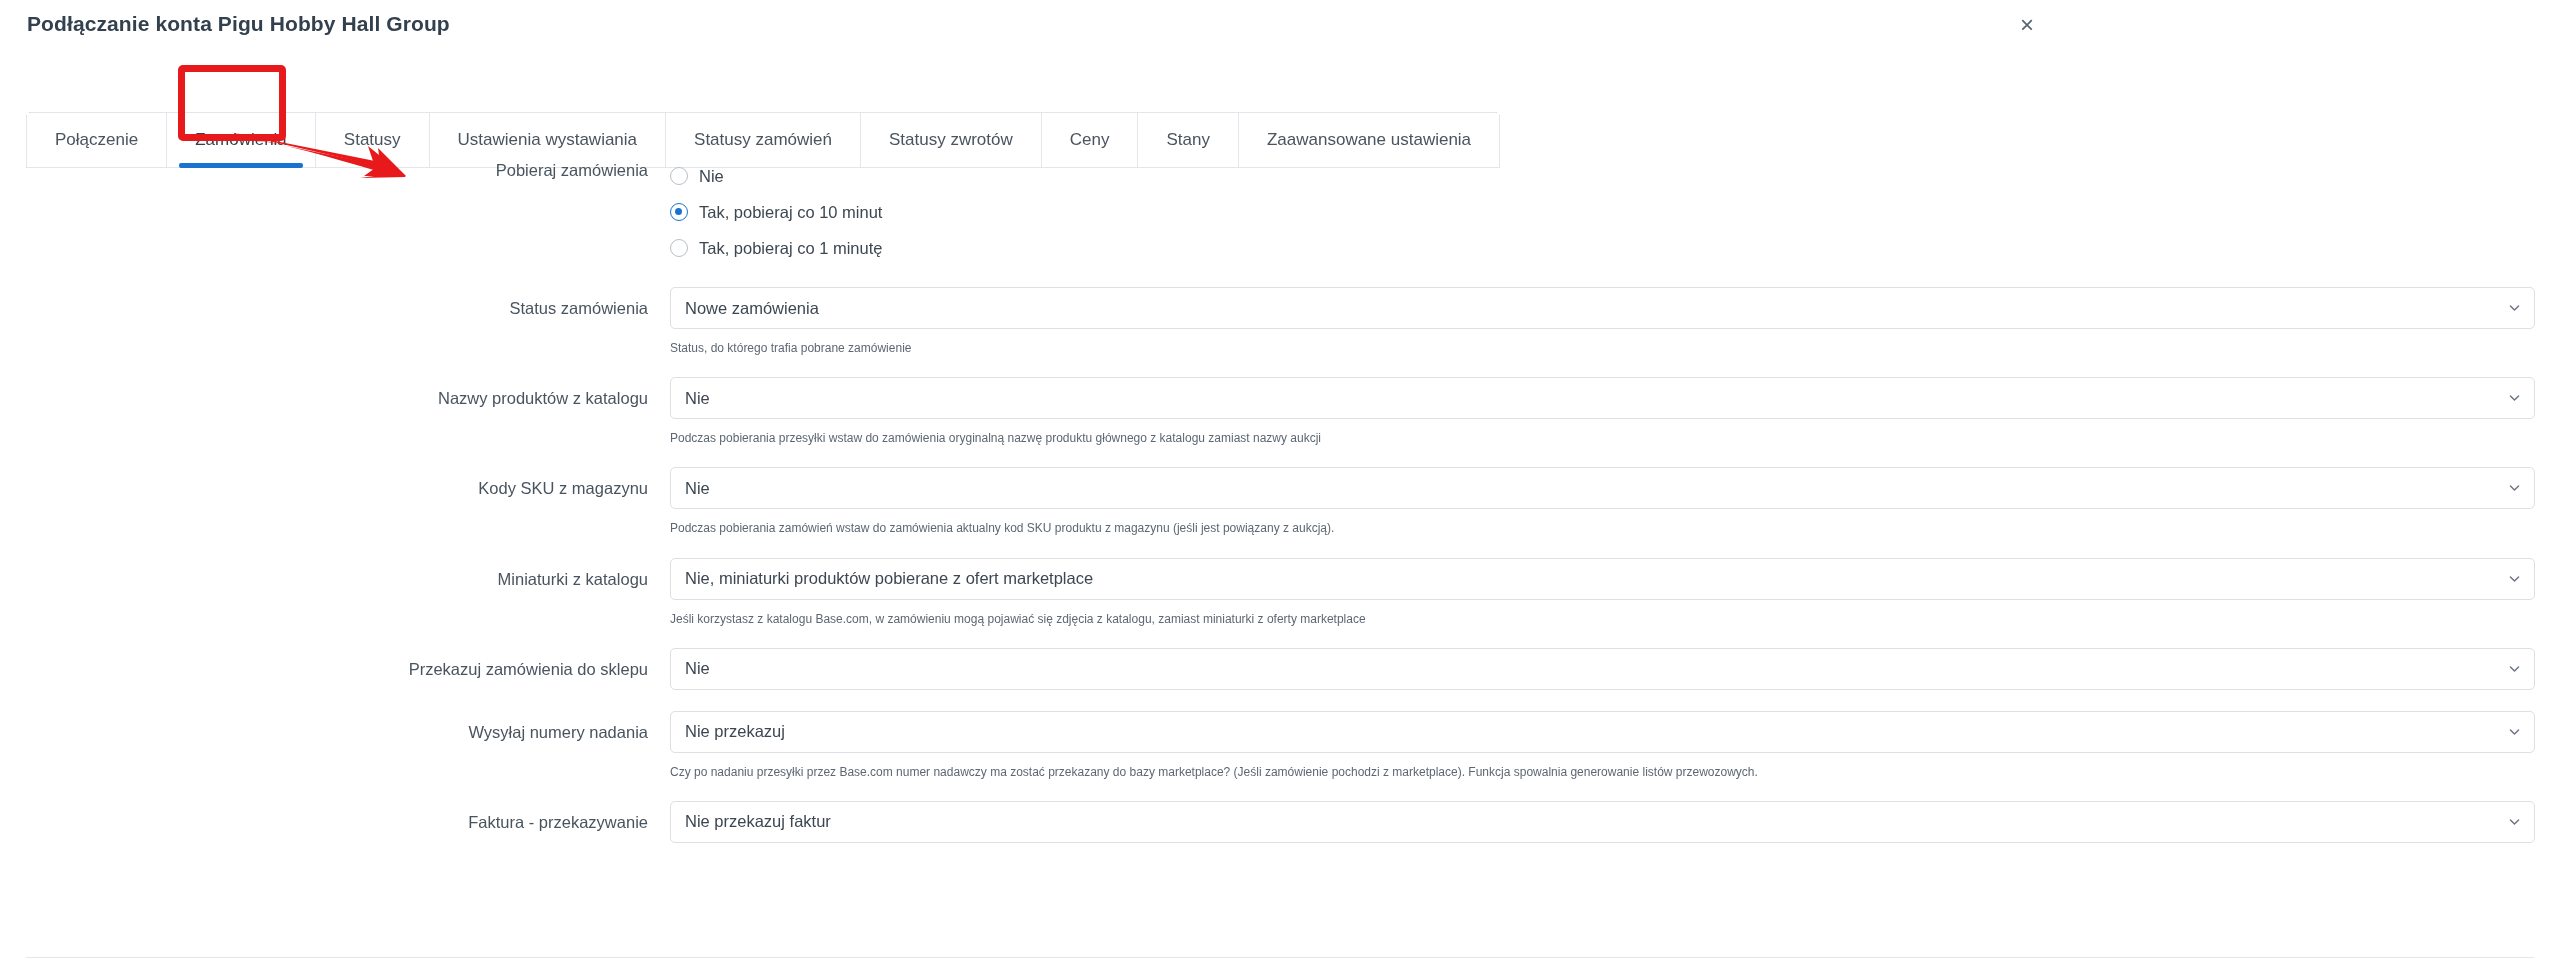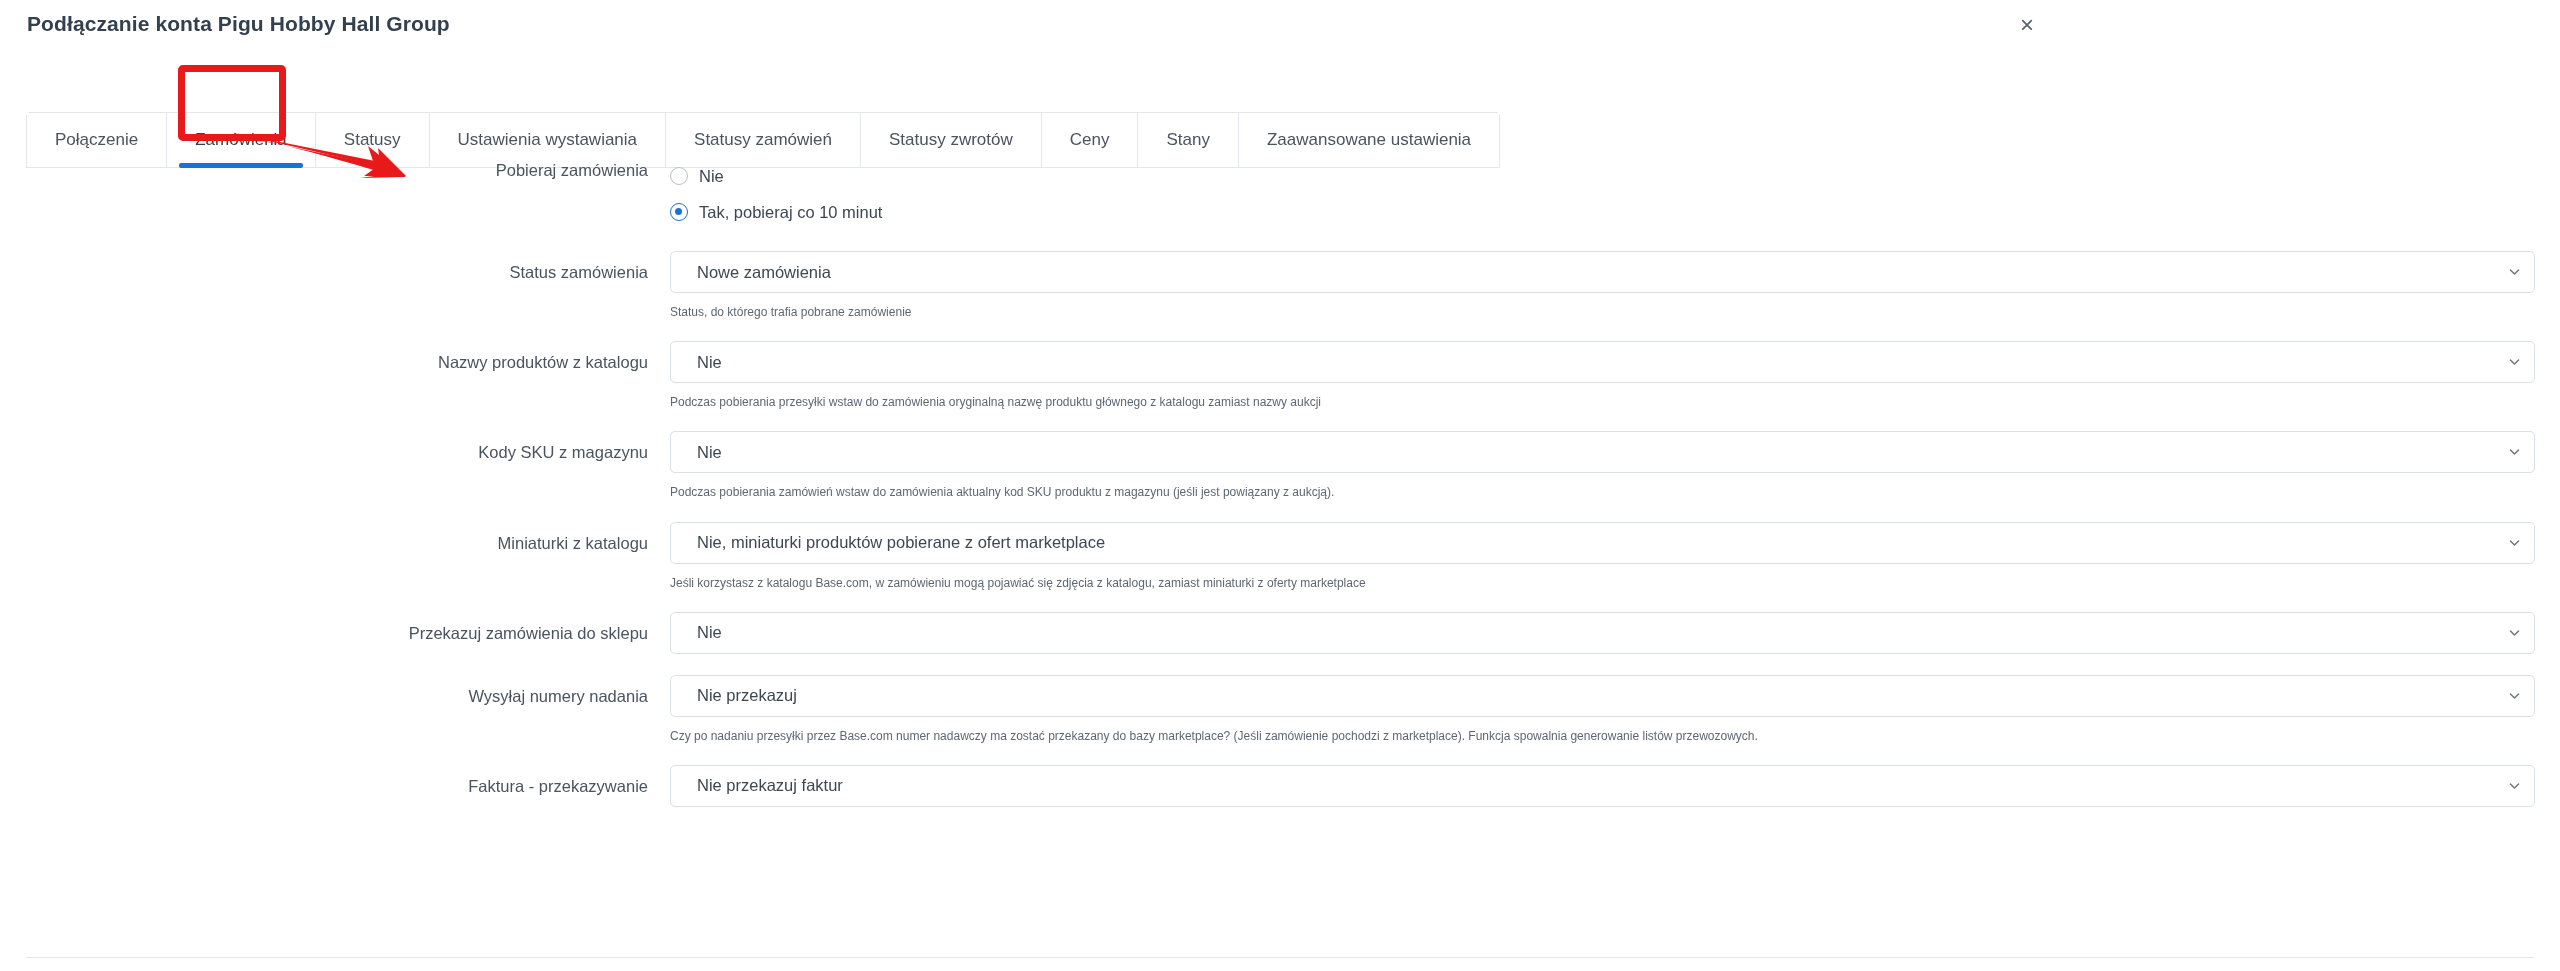--- a/index.html
+++ b/index.html
@@ -171,21 +171,21 @@
   .select-row .row-label { padding-top: 12px; }
   .select-box {
     position: relative;
     width: 100%;
     height: 42px;
     border: 1px solid #dbe0e6;
     border-radius: 5px;
     background: #fff;
     display: flex;
     align-items: center;
-    padding: 0 36px 0 26px;
+    padding: 0 36px 0 14px;
     font-size: 16.5px;
     color: #3d4752;
     cursor: pointer;
     white-space: nowrap;
     overflow: hidden;
   }
   .chev {
     position: absolute;
     right: 13px; top: 50%;
     transform: translateY(-50%);
@@ -244,20 +244,24 @@
         <div class="row-label">Pobieraj zamówienia</div>
         <div class="row-control">
           <div class="radio-opt">
             <span class="radio-dot"></span>
             <span class="radio-label">Nie</span>
           </div>
           <div class="radio-opt checked">
             <span class="radio-dot"></span>
             <span class="radio-label">Tak, pobieraj co 10 minut</span>
           </div>
+          <div class="radio-opt">
+            <span class="radio-dot"></span>
+            <span class="radio-label">Tak, pobieraj co 1 minutę</span>
+          </div>
         </div>
       </div>
       <div class="row select-row">
         <div class="row-label">Status zamówienia</div>
         <div class="row-control">
           <div class="select-box">
             <span>Nowe zamówienia</span>
             <span class="chev">
               <svg viewBox="0 0 16 16" width="13" height="13">
                 <path d="M3 5.5 L8 10.5 L13 5.5" fill="none" stroke="currentColor" stroke-width="1.8" stroke-linecap="round" stroke-linejoin="round"></path>

